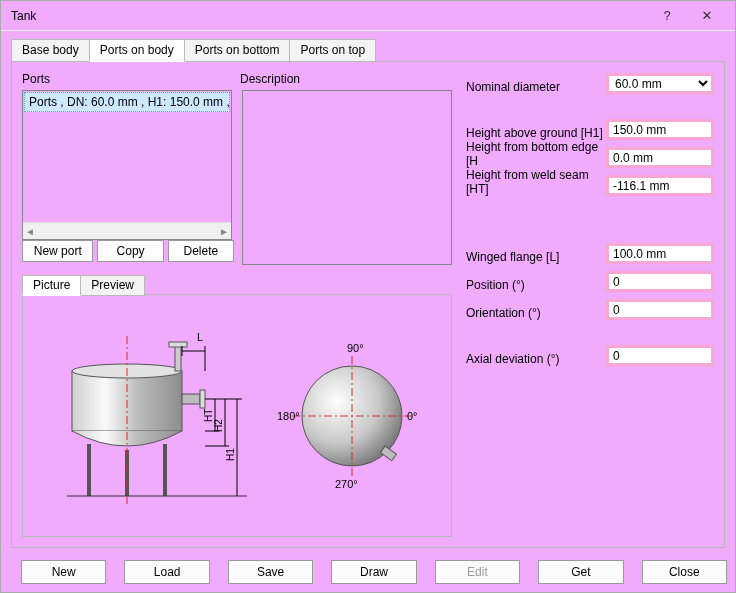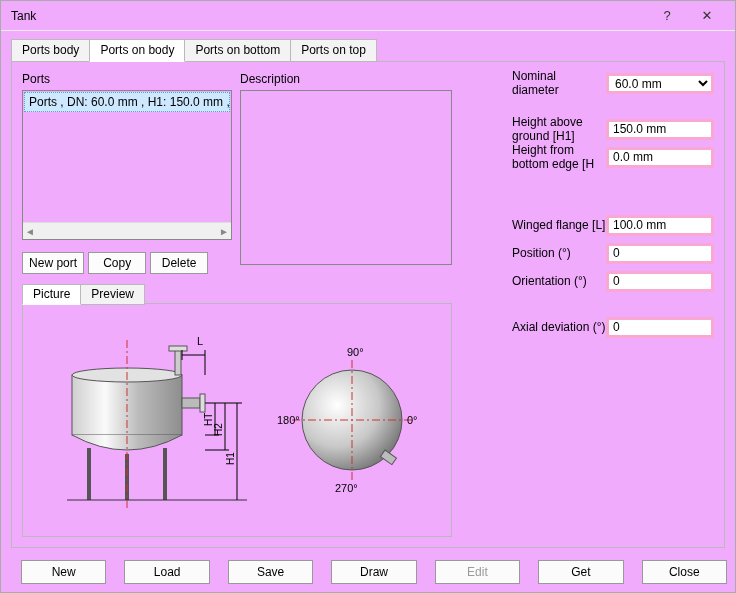--- a/index.html
+++ b/index.html
@@ -91,21 +91,21 @@
     background: #f0f0f0;
     border-top: 1px solid #ddd;
     display: flex; align-items: center; justify-content: space-between;
     padding: 0 2px;
     color: #888; font-size: 10px;
   }
   .desc-box {
     flex: 1; height: 175px;
     border: 1px solid #888;
   }
-  .btnrow { display: flex; gap: 4px; margin-top: 12px; width: 186px; }
+  .btnrow { display: flex; gap: 4px; margin-top: 0; width: 212px; }
   .btn {
     border: 1px solid #999;
     background: #fcfcfc;
     padding: 3px 6px;
     text-align: center;
     font-size: 12px;
     cursor: default;
   }
   .btnrow .btn:nth-child(1) { flex: 1.1; }
   .btnrow .btn:nth-child(2) { flex: 1; }
@@ -124,24 +124,23 @@
   .subtab.inactive { background: #f3f3f3; }
   .subpanel {
     border: 1px solid #b9b9b9;
     flex: 1;
     display: flex; align-items: center; justify-content: center;
     gap: 30px;
     padding: 10px;
   }
   
   .fieldrow {
-    display: flex; align-items: center;
+    display: flex; align-items: flex-end;
     margin-bottom: 6px;
     height: 22px;
-    margin-left: 46px;
   }
   .fieldrow .flab { flex: 1; }
   .fieldrow input, .fieldrow select {
     width: 108px;
     height: 21px;
     border: 3px solid #f9a8d4;
     font: inherit;
     padding: 1px 4px;
     background: #fff;
   }
@@ -169,21 +168,21 @@
 
 <div class="window">
   <div class="titlebar">
     <span class="title">Tank</span>
     <span class="tbtn">?</span>
     <span class="tbtn">✕</span>
   </div>
 
   <div class="content">
     <div class="tabrow">
-      <div class="tab inactive">Ports body</div>
+      <div class="tab inactive">Base body</div>
       <div class="tab active">Ports on body</div>
       <div class="tab inactive">Ports on bottom</div>
       <div class="tab inactive">Ports on top</div>
     </div>
 
     <div class="tabpanel">
 
       <div class="leftcol">
         <div class="labelrow">
           <span style="width:218px">Ports</span>
@@ -291,20 +290,24 @@
         </div>
         <div class="spacer"></div>
         <div class="fieldrow">
           <span class="flab">Height above ground [H1]</span>
           <input value="150.0 mm" style="">
         </div>
         <div class="fieldrow">
           <span class="flab">Height from bottom edge [H</span>
           <input value="0.0 mm" style="">
         </div>
+        <div class="fieldrow">
+          <span class="flab">Height from weld seam [HT]</span>
+          <input value="-116.1 mm" style="">
+        </div>
         <div style="height:40px"></div>
         <div class="fieldrow">
           <span class="flab">Winged flange [L]</span>
           <input value="100.0 mm" style="">
         </div>
         <div class="fieldrow">
           <span class="flab">Position (°)</span>
           <input value="0" style="">
         </div>
         <div class="fieldrow">

